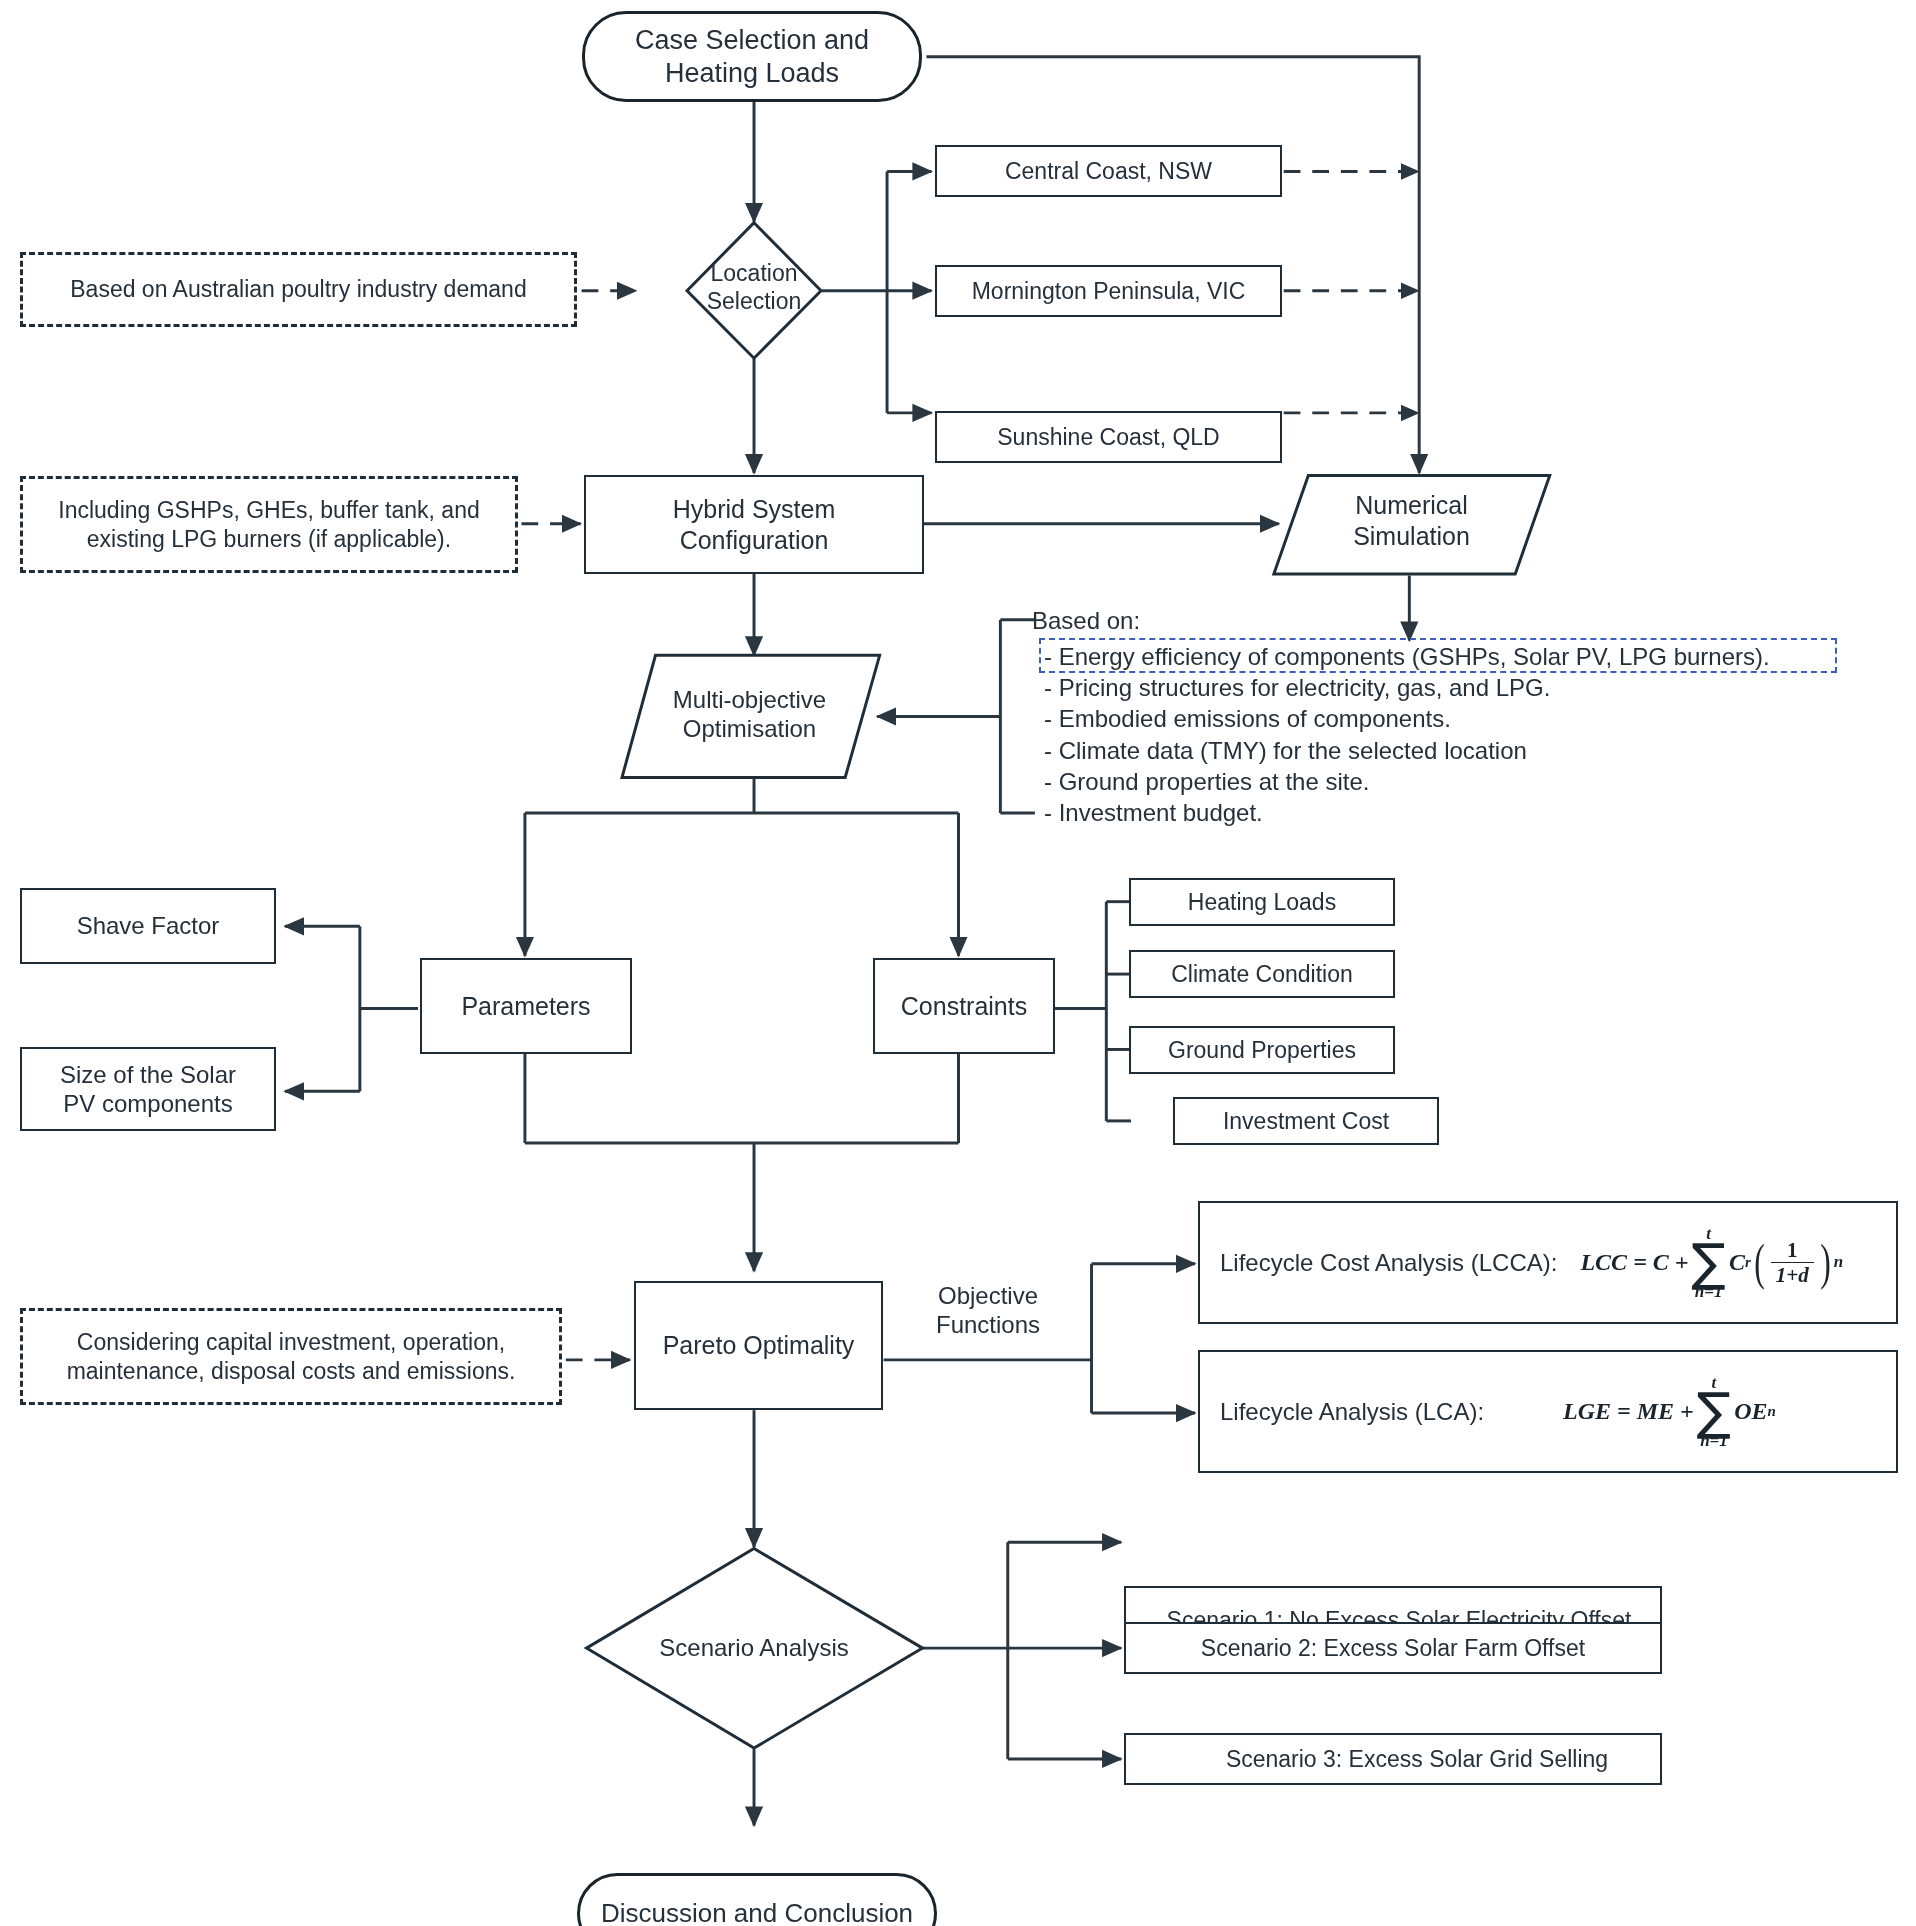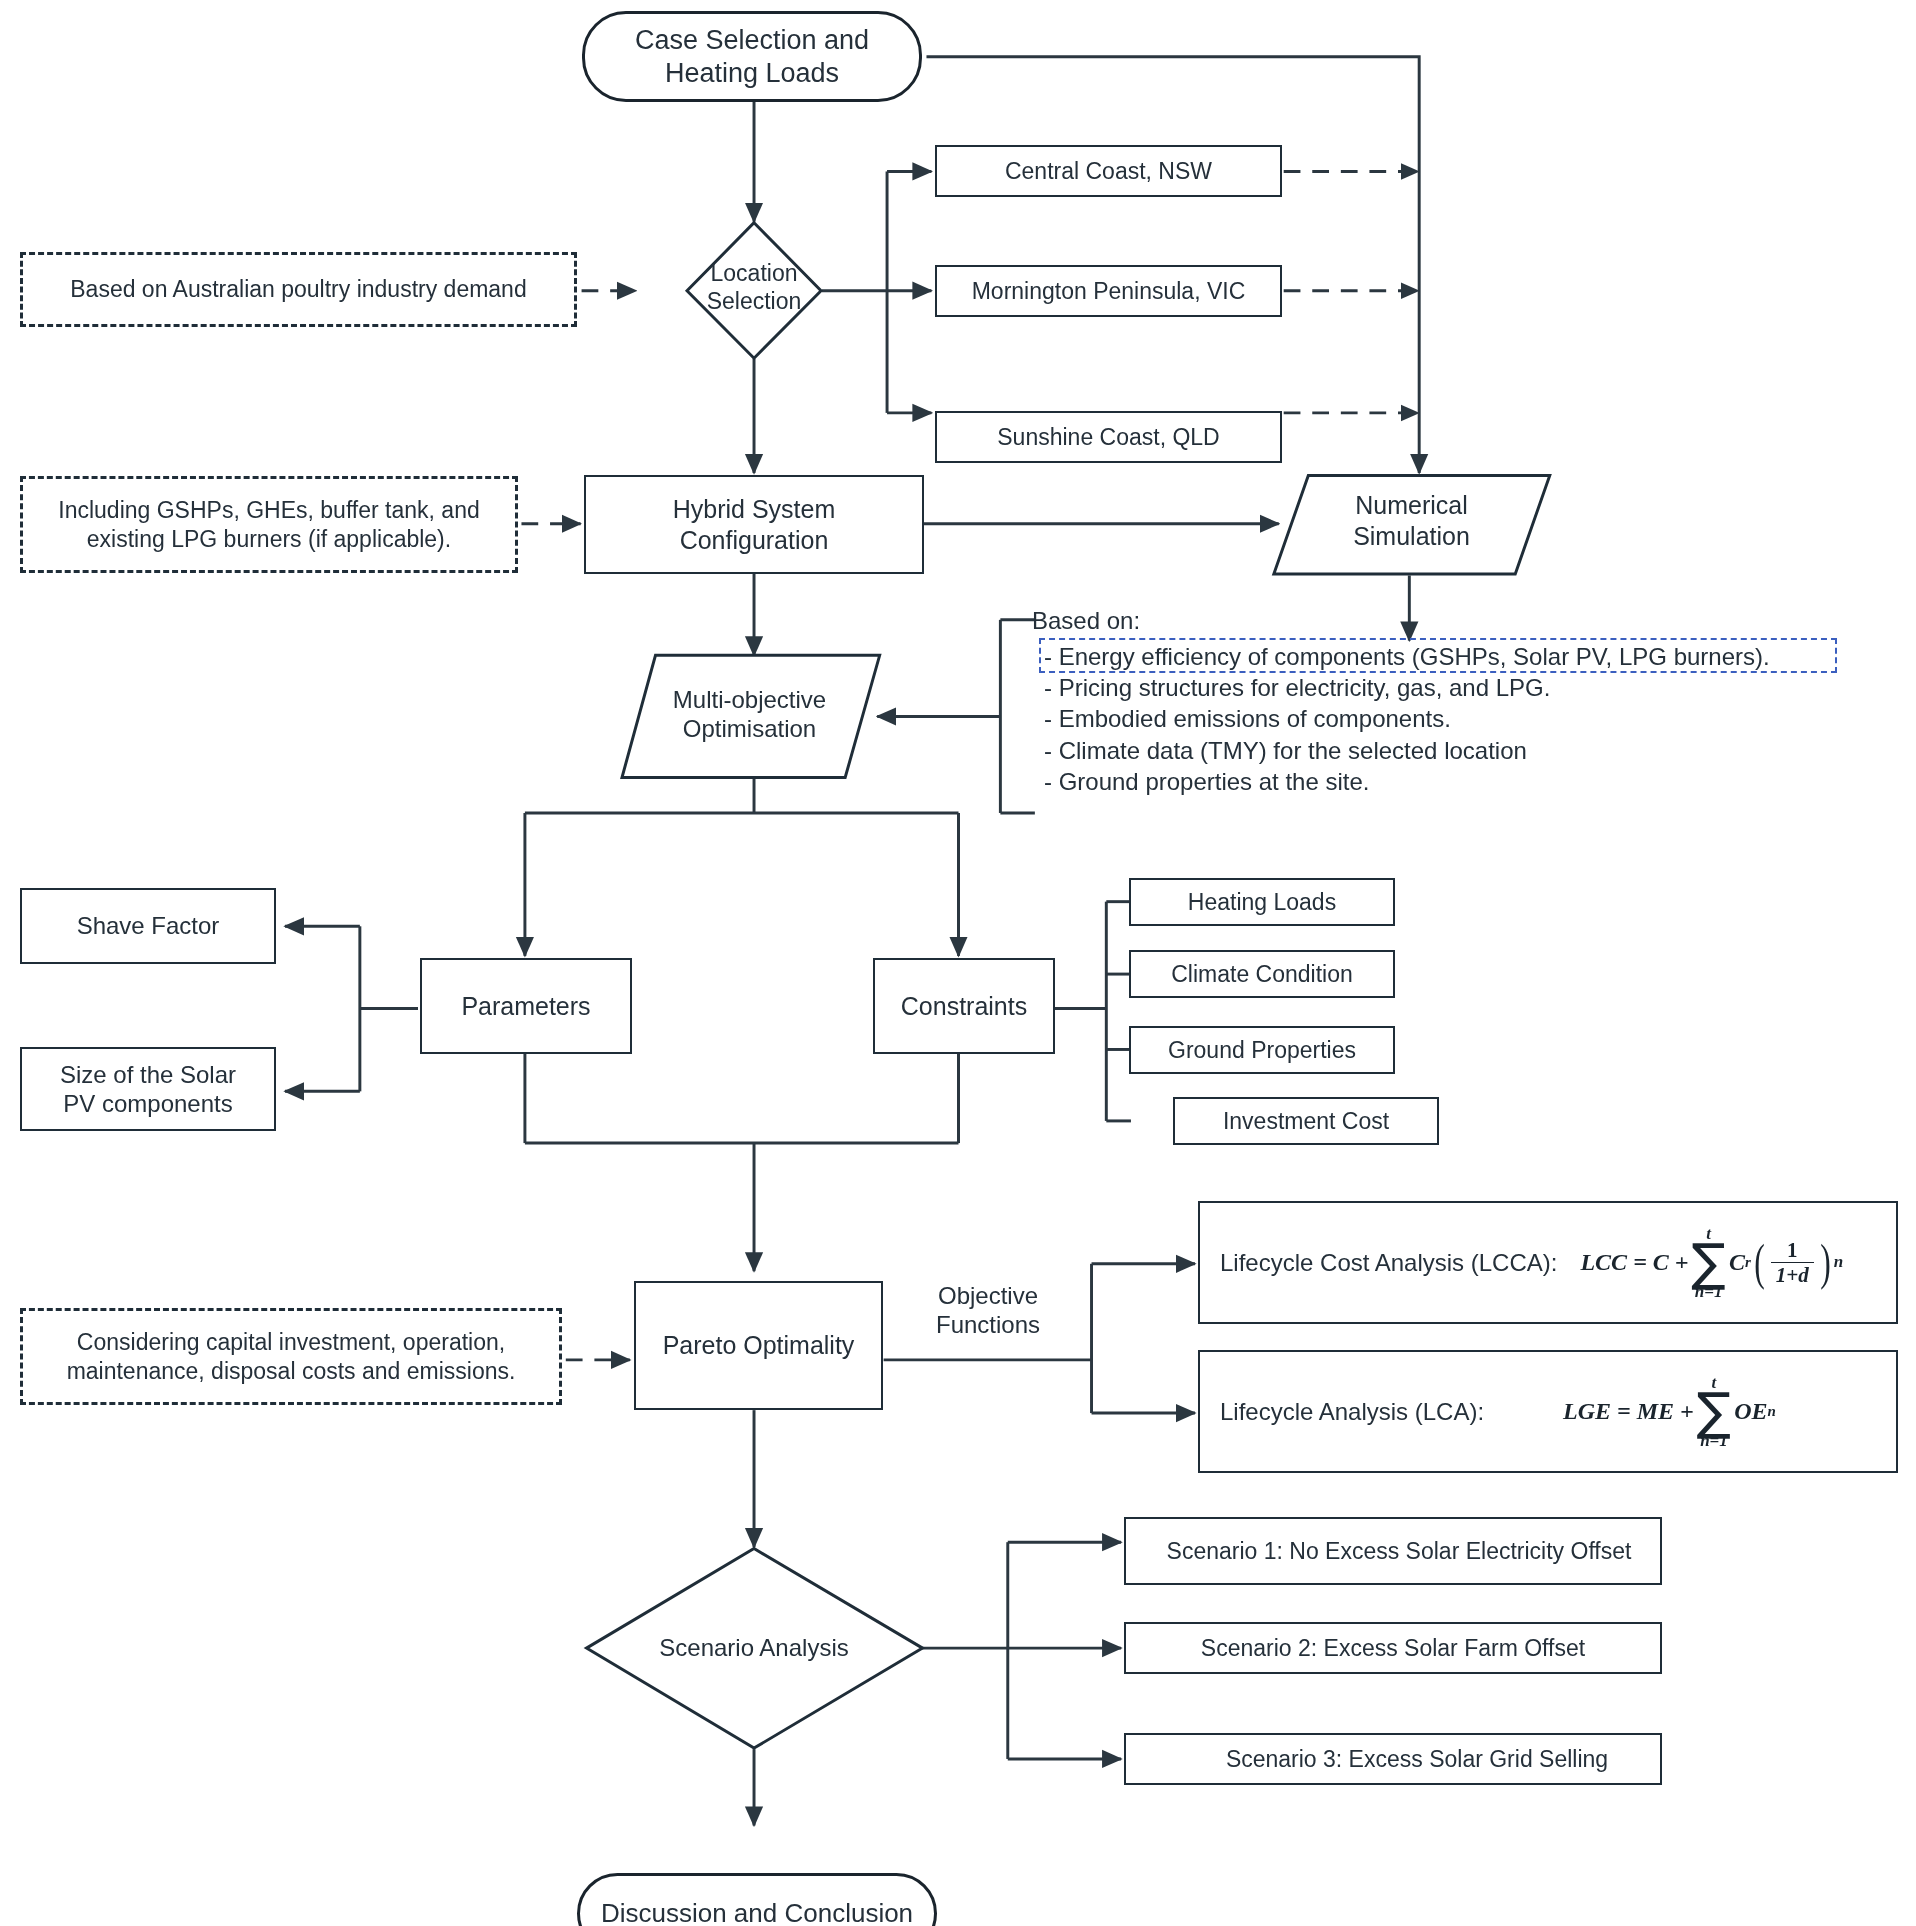--- a/index.html
+++ b/index.html
@@ -258,20 +258,21 @@
 
   <div class="list-block" style="left:1032px; top:605px; font-size:24px;">
     <span>Based on:</span>
   </div>
   <div class="list-block" style="left:1044px; top:641px; font-size:24px;">
     <span class="li">- Energy efficiency of components (GSHPs, Solar PV, LPG burners).</span>
     <span class="li">- Pricing structures for electricity, gas, and LPG.</span>
     <span class="li">- Embodied emissions of components.</span>
     <span class="li">- Climate data (TMY) for the selected location</span>
     <span class="li">- Ground properties at the site.</span>
+    <span class="li">- Investment budget.</span>
   </div>
 
   <div class="sel-box" style="left:1039px; top:638px; width:798px; height:35px;"></div>
 
   <div class="node rect" style="left:420px; top:958px; width:212px; height:96px; font-size:25px;">
     <span>Parameters</span>
   </div>
   <div class="node rect" style="left:20px; top:888px; width:256px; height:76px; font-size:24px;">
     <span>Shave Factor</span>
   </div>
@@ -349,21 +350,21 @@
     </span>
   </div>
 
   <svg class="layer" viewBox="0 0 3890 3909">
     <polygon points="1530,3143 1872,3345 1530,3548 1190,3345" fill="#ffffff" stroke="#1f2d38" stroke-width="6"></polygon>
   </svg>
   <div class="label-free" style="left:631px; top:1633px; width:246px; font-size:24px;">
     <span>Scenario Analysis</span>
   </div>
 
-  <div class="node rect" style="left:1124px; top:1517px; width:538px; height:68px; font-size:23px;padding-left:12px;">
+  <div class="node rect" style="left:1124px; top:1586px; width:538px; height:68px; font-size:23px;padding-left:12px;">
     <span>Scenario 1: No Excess Solar Electricity Offset</span>
   </div>
   <div class="node rect" style="left:1124px; top:1622px; width:538px; height:52px; font-size:23px;">
     <span>Scenario 2: Excess Solar Farm Offset</span>
   </div>
   <div class="node rect" style="left:1124px; top:1733px; width:538px; height:52px; font-size:23px;padding-left:48px;">
     <span>Scenario 3: Excess Solar Grid Selling</span>
   </div>
 
   <div class="node terminator" style="left:577px; top:1873px; width:360px; height:81px; font-size:26px;">

